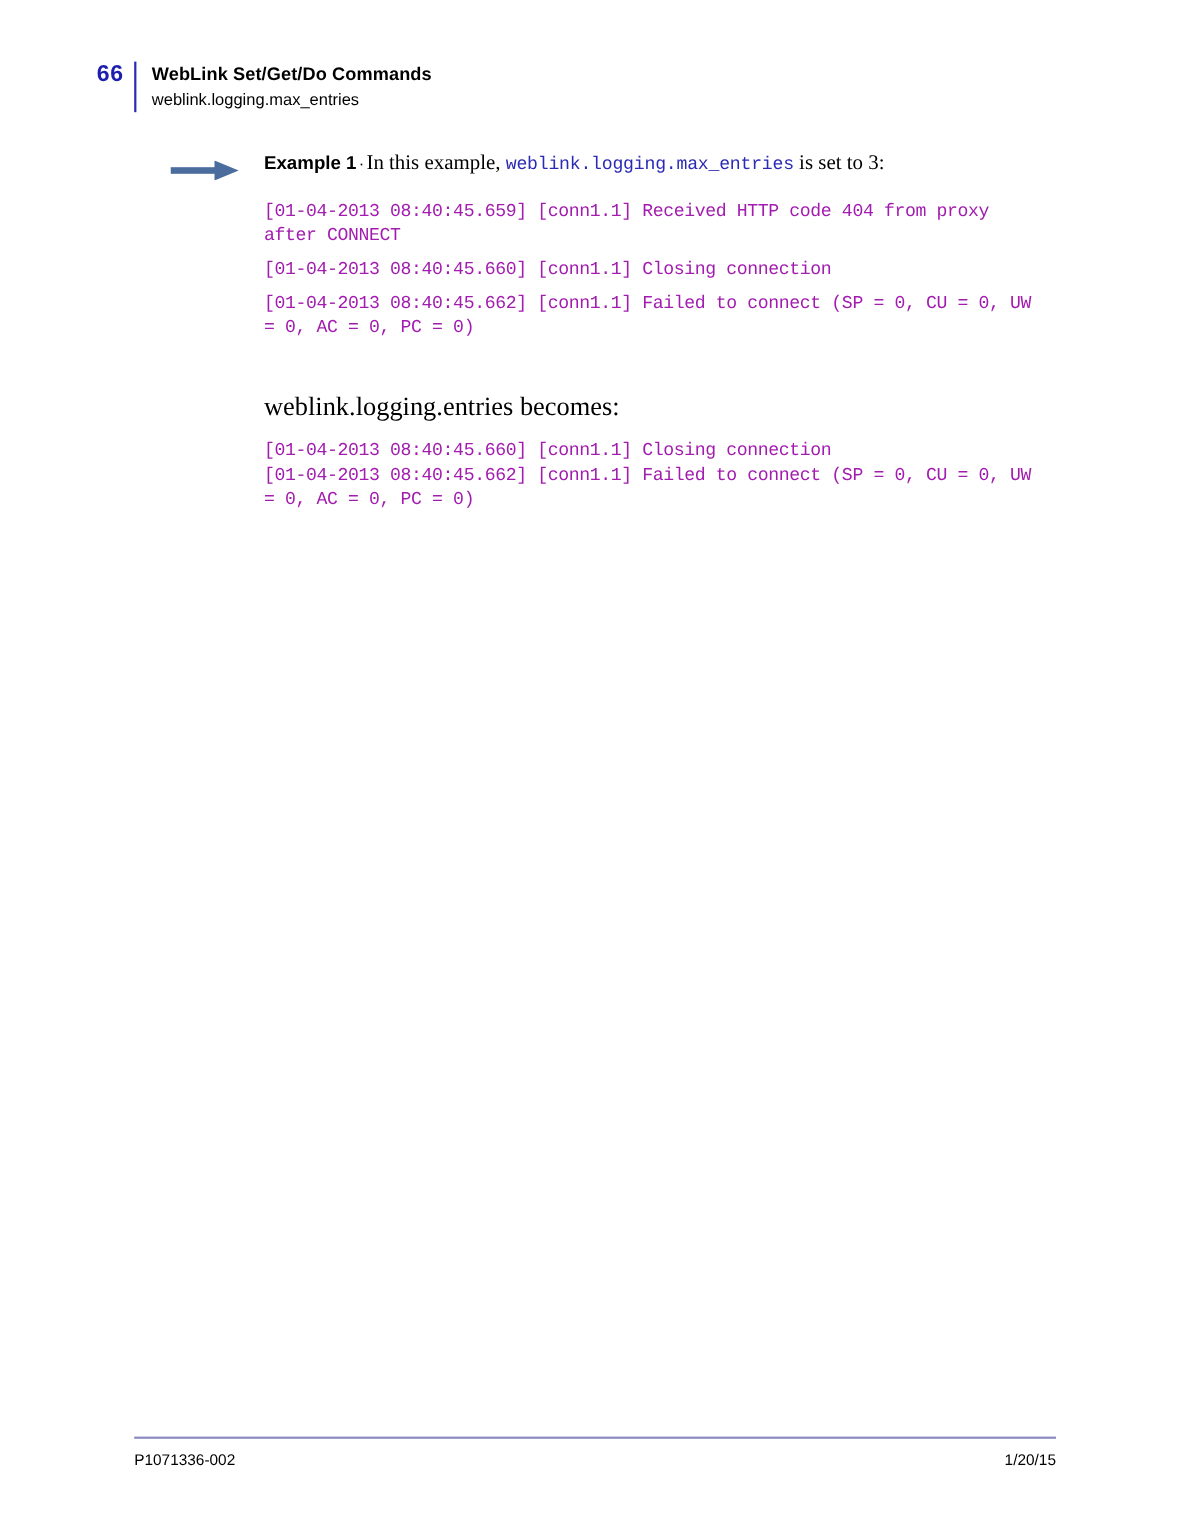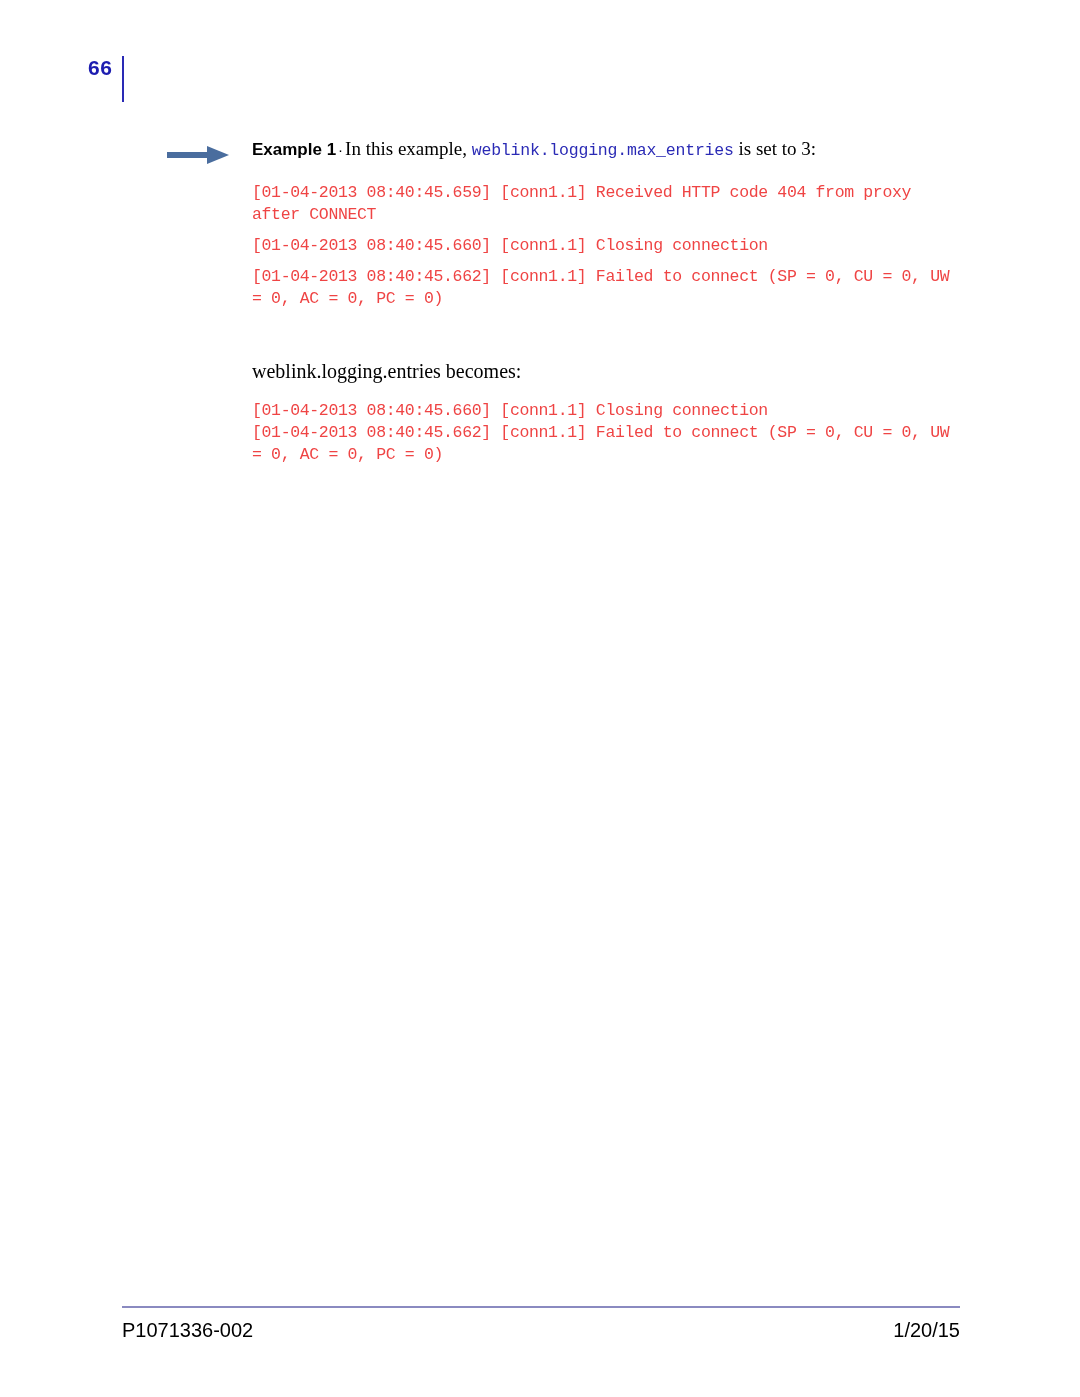--- a/index.html
+++ b/index.html
@@ -63,21 +63,21 @@
     font-family: "Liberation Sans", sans-serif;
     font-size: 15px;
     color: #000000;
     line-height: 22px;
     margin-top: 1px;
   }
 
   
   .content {
     position: absolute;
-    left: 252px;
+    left: 240px;
     top: 136px;
     width: 712px;
   }
 
   .arrow-icon {
     position: absolute;
     left: -85px;
     top: 10px;
     width: 62px;
     height: 18px;
@@ -105,31 +105,31 @@
     padding: 0 2px;
   }
   .mono-inline {
     font-family: "Liberation Mono", monospace;
     font-size: 16.5px;
     color: #2a2ab5;
     letter-spacing: -0.2px;
   }
   .lead-line2 {
     font-family: "Liberation Serif", serif;
-    font-size: 20px;
+    font-size: 24px;
     line-height: 26px;
     color: #000000;
     margin: 0;
   }
 
   .code-line {
     font-family: "Liberation Mono", monospace;
     font-size: 16.5px;
     line-height: 22px;
-    color: #ef4444;
+    color: #a21caf;
     letter-spacing: -0.35px;
     white-space: pre-wrap;
     margin: 0;
   }
 
   .code-para {
     margin: 0;
   }
 
   
@@ -149,32 +149,36 @@
     height: 2px;
     background: #8a8ac0;
     width: 100%;
   }
   .footer-row {
     display: flex;
     justify-content: space-between;
     align-items: flex-end;
     margin-top: 11px;
     font-family: "Liberation Sans", sans-serif;
-    font-size: 20px;
+    font-size: 14px;
     color: #000000;
   }
 </style>
 </head>
 <body>
 
 <div class="page">
 
   <div class="header">
     <div class="page-number">66</div>
     <div class="header-rule"></div>
+    <div class="header-text">
+      <div class="header-title">WebLink Set/Get/Do Commands</div>
+      <div class="header-subtitle">weblink.logging.max_entries</div>
+    </div>
   </div>
 
   <div class="content">
 
     <span class="arrow-icon">
       <svg width="62" height="18" viewBox="0 0 62 18" xmlns="http://www.w3.org/2000/svg">
         <rect x="0" y="6" width="44" height="6" fill="#4a6d9e"></rect>
         <path d="M40 0 L62 9 L40 18 Z" fill="#4a6d9e"></path>
       </svg>
     </span>

